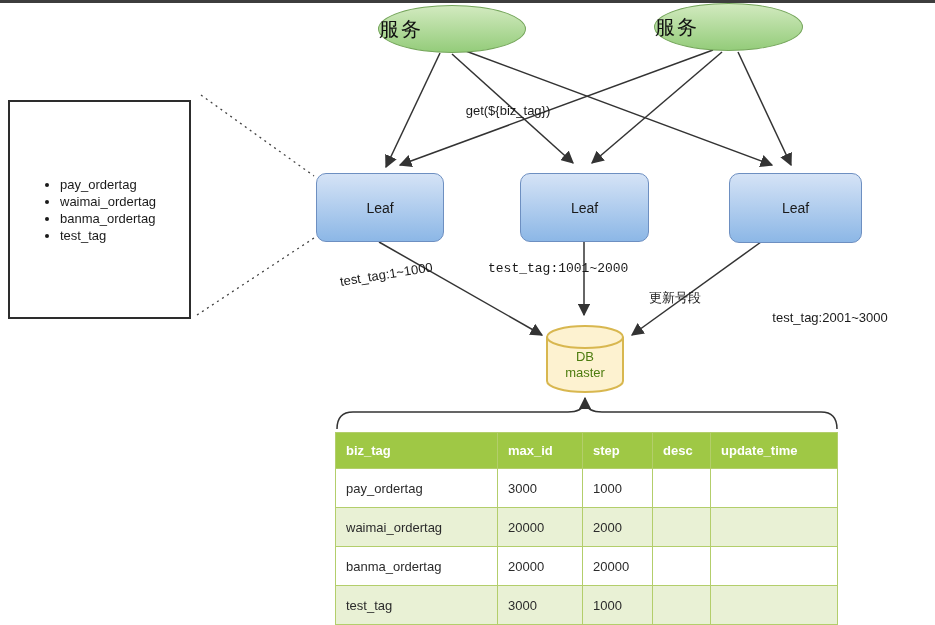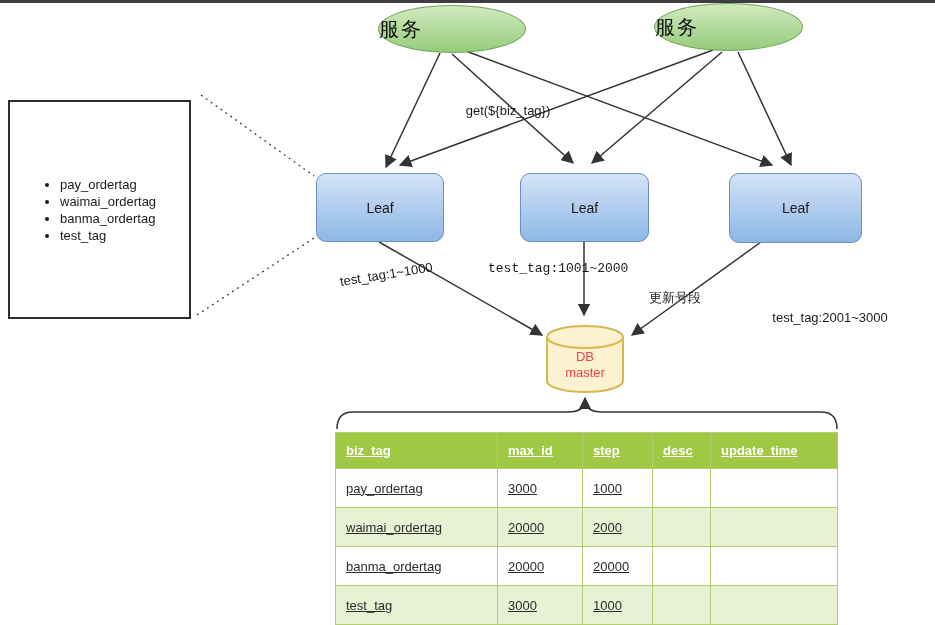--- a/index.html
+++ b/index.html
@@ -23,28 +23,28 @@
   }
   .edge-label{position:absolute;font-size:13px;color:#1a1a1a;text-align:center;white-space:nowrap;}
   .rot{transform:rotate(-9deg);transform-origin:left center;}
   .listbox{
     position:absolute;left:8px;top:100px;width:183px;height:219px;
     border:2px solid #2d2d2d;background:#fff;box-sizing:border-box;
   }
   .listbox ul{margin:0;padding:74px 0 0 50px;font-size:13px;line-height:17px;color:#1a1a1a;}
   .listbox li{margin:0;padding:0;}
   .dbtext{position:absolute;left:545px;top:349px;width:80px;text-align:center;
-    font-size:13px;line-height:16px;color:#ef4444;}
+    font-size:13px;line-height:16px;color:#4d7c0f;}
   .seg-table{
     position:absolute;left:335px;top:432px;width:502px;
     border-collapse:collapse;table-layout:fixed;font-size:13px;background:#fff;
   }
   .seg-table th,.seg-table td{
     border:1.5px solid #b3ce6b;padding:0 0 0 10px;text-align:left;
-    overflow:hidden;white-space:nowrap;text-decoration:underline;
+    overflow:hidden;white-space:nowrap;
   }
   .seg-table th{background:#9fc845;color:#ffffff;font-weight:bold;height:35px;border-color:#b3ce6b;}
   .seg-table td{height:38px;color:#2b2b2b;}
   .seg-table tr.alt td{background:#e9f1d5;}
   .watermark{
     position:absolute;left:648px;top:596px;font-size:15px;color:#c9c9c9;
     opacity:.92;white-space:nowrap;letter-spacing:.5px;
   }
 </style>
 </head>

